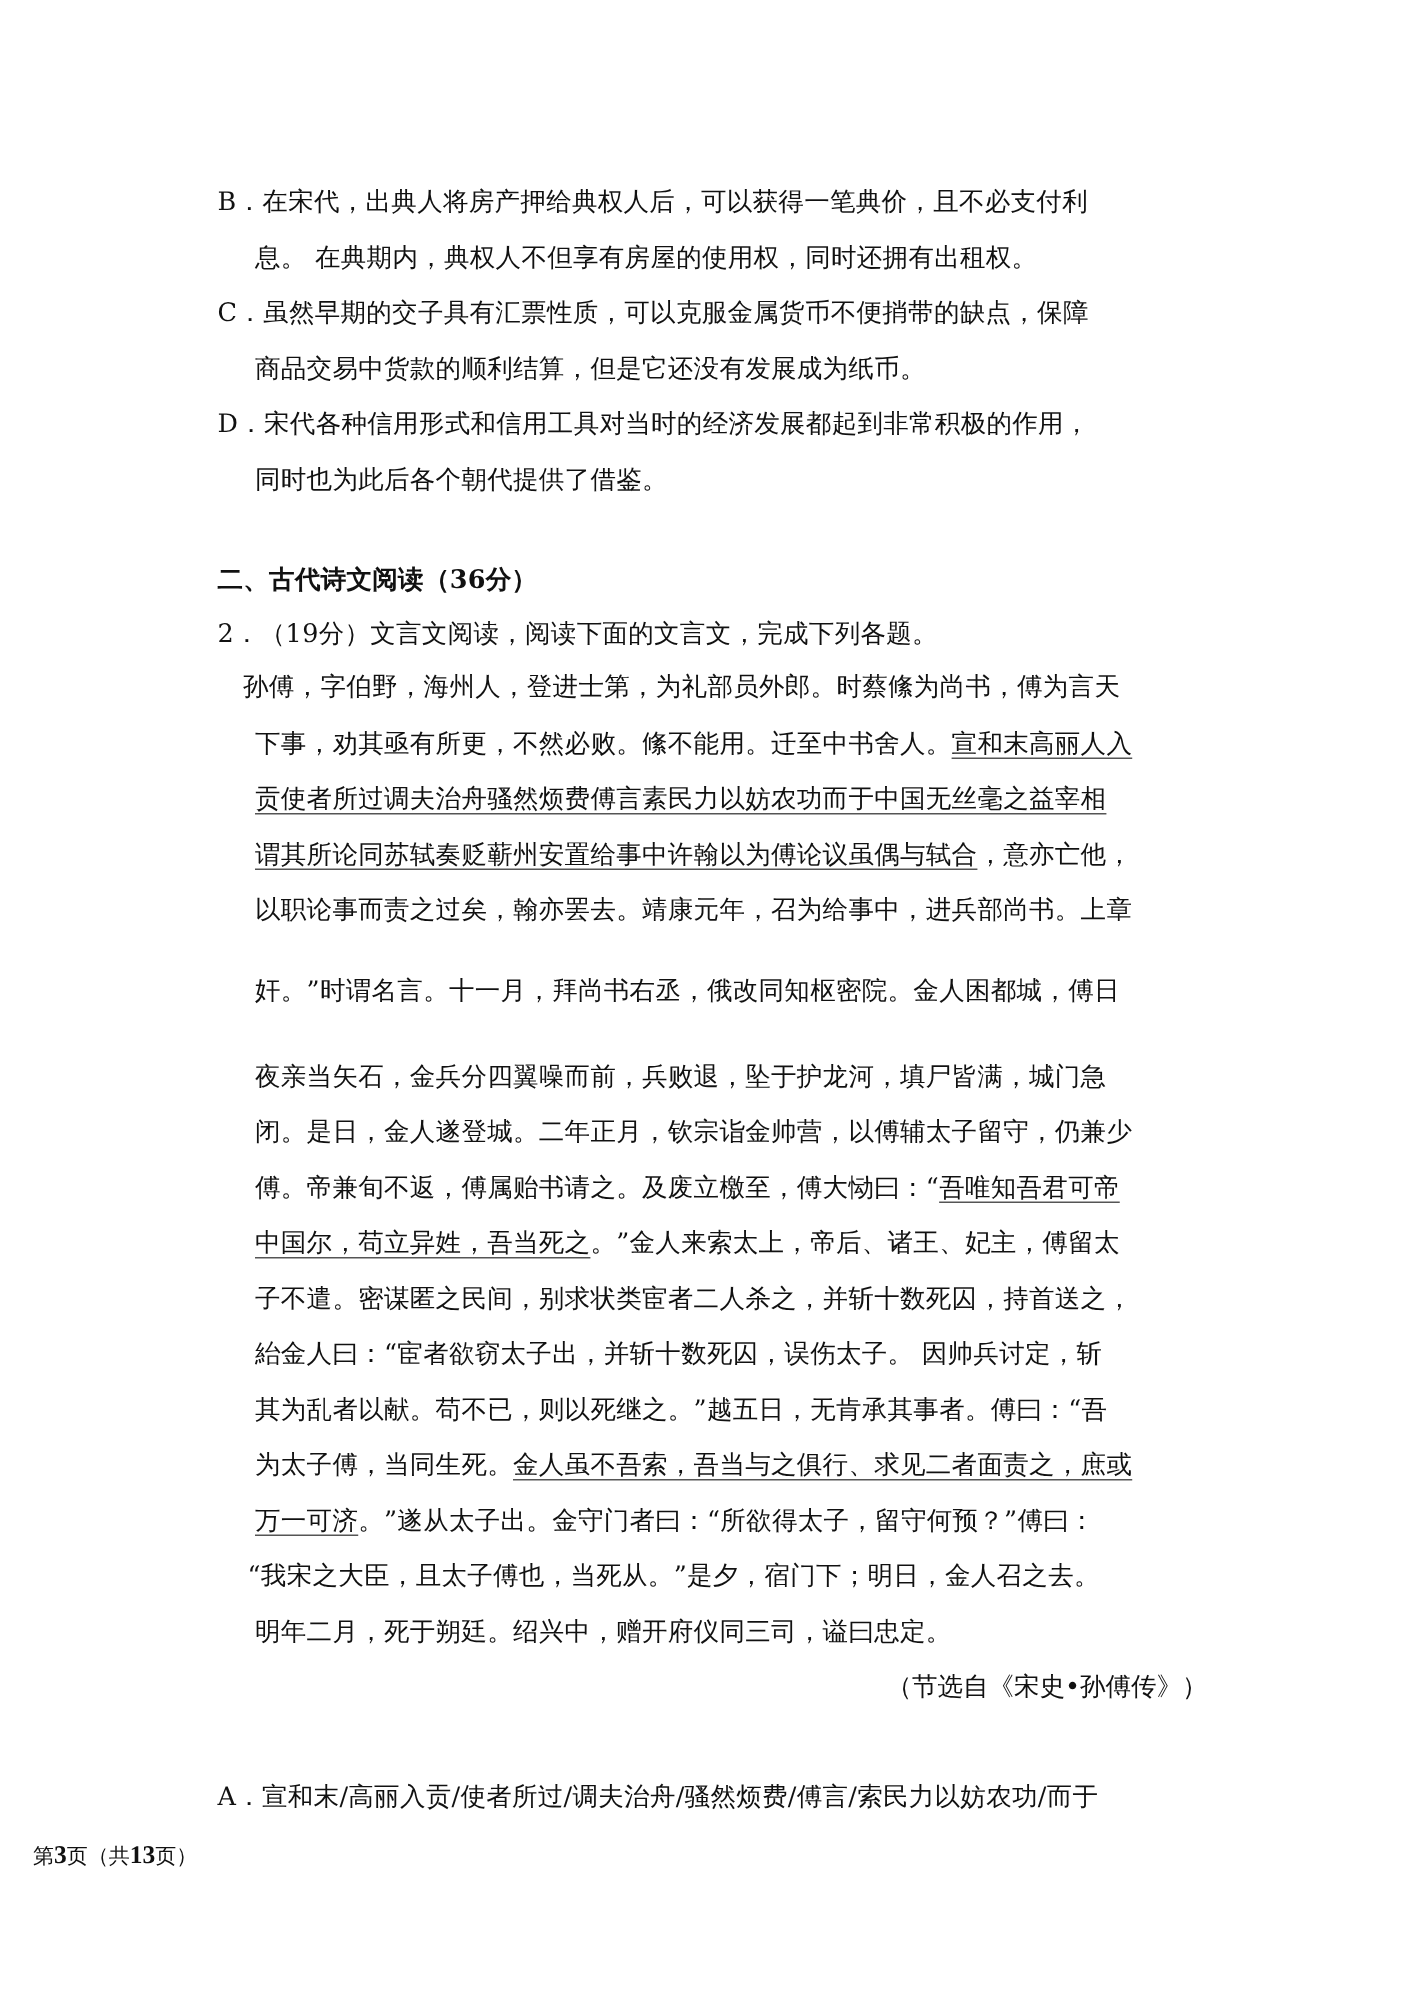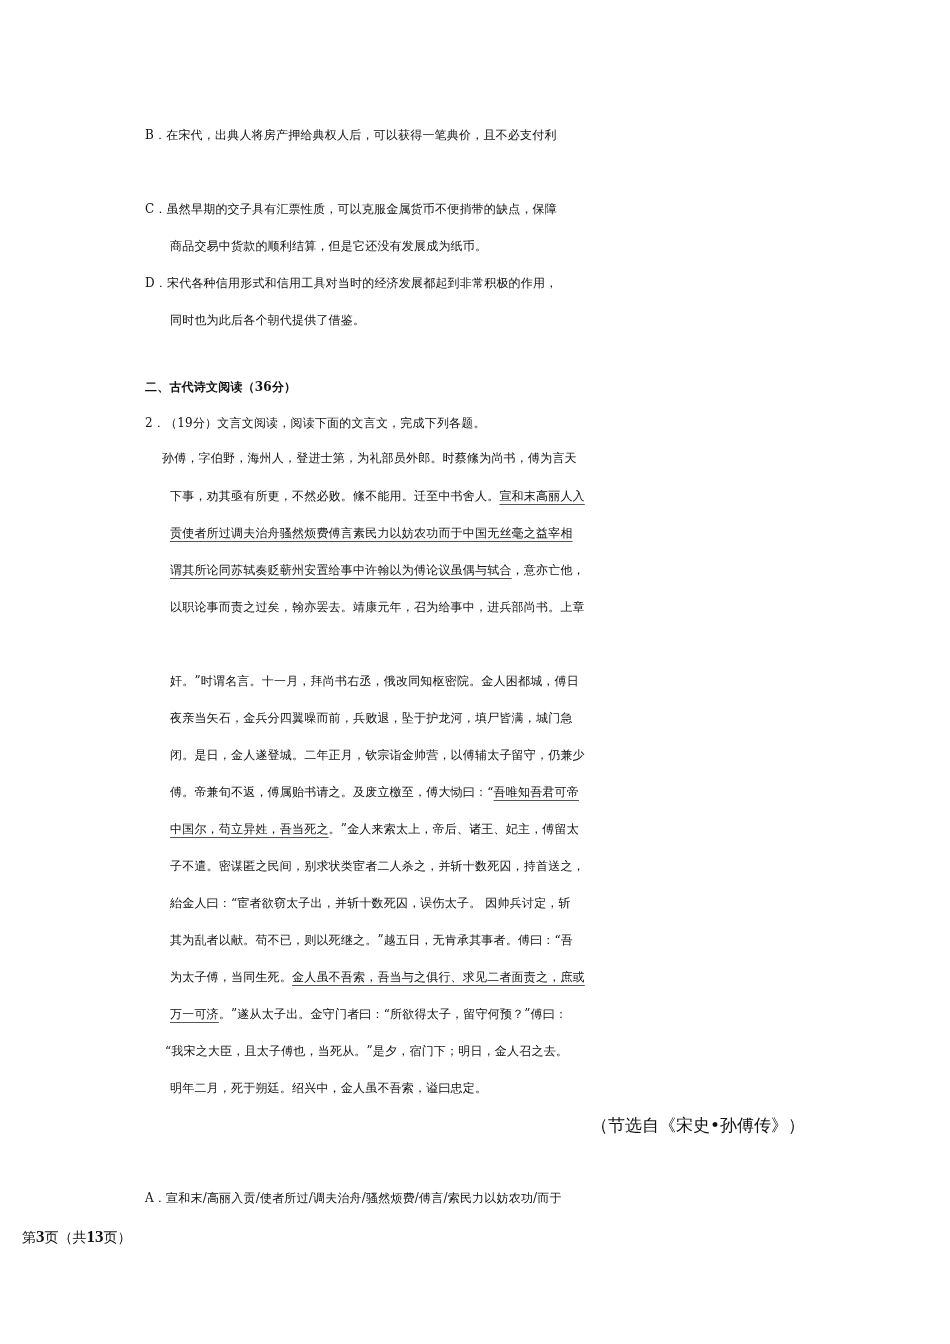--- a/index.html
+++ b/index.html
@@ -3,80 +3,81 @@
 <meta charset="utf-8">
 <style>
   html, body { margin: 0; padding: 0; background: #ffffff; }
   body {
     width: 950px; height: 1344px; position: relative; overflow: hidden;
     font-family: "DejaVu Serif", "Liberation Serif", serif;
     color: #111111;
   }
   .page { position: absolute; left: 0; top: 0; width: 950px; height: 1344px; }
   .line {
-    position: absolute; font-size: 12px; line-height: 24px; white-space: nowrap;
+    position: absolute; font-size: 17px; line-height: 24px; white-space: nowrap;
     letter-spacing: 0.2px;
   }
   .l0 { left: 145px; }
   .l1 { left: 170px; }
   .l-indent { left: 162px; }
   .bold { font-weight: bold; }
   u, .ul { text-decoration: underline; text-decoration-color: #555; text-underline-offset: 4px; }
   .source { position: absolute; right: 145px; font-size: 17px; line-height: 24px; white-space: nowrap; }
   .footer {
     position: absolute; top: 1227px; left: 0; width: 950px; text-align: left;
     font-size: 14px; line-height: 20px; margin-left: 22px;
   }
   .footer b { font-size: 17px; font-family: "Liberation Serif", serif; }
 </style>
 </head>
 <body>
 
 <div class="page">
 
   <div class="line l0" style="top:123px">B．在宋代，出典人将房产押给典权人后，可以获得一笔典价，且不必支付利</div>
+  <div class="line l1" style="top:160px">息。 在典期内，典权人不但享有房屋的使用权，同时还拥有出租权。</div>
   <div class="line l0" style="top:197px">C．虽然早期的交子具有汇票性质，可以克服金属货币不便捎带的缺点，保障</div>
   <div class="line l1" style="top:234px">商品交易中货款的顺利结算，但是它还没有发展成为纸币。</div>
   <div class="line l0" style="top:271px">D．宋代各种信用形式和信用工具对当时的经济发展都起到非常积极的作用，</div>
   <div class="line l1" style="top:308px">同时也为此后各个朝代提供了借鉴。</div>
 
   <div class="line l0 bold" style="top:375px">二、古代诗文阅读（36分）</div>
   <div class="line l0" style="top:411px">2．（19分）文言文阅读，阅读下面的文言文，完成下列各题。</div>
 
   <div class="line l-indent" style="top:446px">孙傅，字伯野，海州人，登进士第，为礼部员外郎。时蔡絛为尚书，傅为言天</div>
   <div class="line l1" style="top:484px">
     <span>下事，劝其亟有所更，不然必败。絛不能用。迁至中书舍人。</span><span class="ul">宣和末高丽人入</span>
   </div>
   <div class="line l1" style="top:521px">
     <span class="ul">贡使者所过调夫治舟骚然烦费傅言素民力以妨农功而于中国无丝毫之益宰相</span>
   </div>
   <div class="line l1" style="top:558px">
     <span class="ul">谓其所论同苏轼奏贬蕲州安置给事中许翰以为傅论议虽偶与轼合</span><span>，意亦亡他，</span>
   </div>
   <div class="line l1" style="top:595px">以职论事而责之过矣，翰亦罢去。靖康元年，召为给事中，进兵部尚书。上章</div>
-  <div class="line l1" style="top:669px">奸。”时谓名言。十一月，拜尚书右丞，俄改同知枢密院。金人困都城，傅日</div>
+  <div class="line l1" style="top:649px">奸。”时谓名言。十一月，拜尚书右丞，俄改同知枢密院。金人困都城，傅日</div>
   <div class="line l1" style="top:706px">夜亲当矢石，金兵分四翼噪而前，兵败退，坠于护龙河，填尸皆满，城门急</div>
   <div class="line l1" style="top:743px">闭。是日，金人遂登城。二年正月，钦宗诣金帅营，以傅辅太子留守，仍兼少</div>
   <div class="line l1" style="top:780px">
     <span>傅。帝兼旬不返，傅属贻书请之。及废立檄至，傅大恸曰：“</span><span class="ul">吾唯知吾君可帝</span>
   </div>
   <div class="line l1" style="top:817px">
     <span class="ul">中国尔，苟立异姓，吾当死之</span><span>。”金人来索太上，帝后、诸王、妃主，傅留太</span>
   </div>
   <div class="line l1" style="top:854px">子不遣。密谋匿之民间，别求状类宦者二人杀之，并斩十数死囚，持首送之，</div>
   <div class="line l1" style="top:891px">紿金人曰：“宦者欲窃太子出，并斩十数死囚，误伤太子。 因帅兵讨定，斩</div>
   <div class="line l1" style="top:928px">其为乱者以献。苟不已，则以死继之。”越五日，无肯承其事者。傅曰：“吾</div>
   <div class="line l1" style="top:965px">
     <span>为太子傅，当同生死。</span><span class="ul">金人虽不吾索，吾当与之俱行、求见二者面责之，庶或</span>
   </div>
   <div class="line l1" style="top:1002px">
     <span class="ul">万一可济</span><span>。”遂从太子出。金守门者曰：“所欲得太子，留守何预？”傅曰：</span>
   </div>
   <div class="line l1" style="top:1039px;left:165px">“我宋之大臣，且太子傅也，当死从。”是夕，宿门下；明日，金人召之去。</div>
-  <div class="line l1" style="top:1076px">明年二月，死于朔廷。绍兴中，金人虽不吾索，谥曰忠定。</div>
+  <div class="line l1" style="top:1076px">明年二月，死于朔廷。绍兴中，赠开府仪同三司，谥曰忠定。</div>
   <div class="source" style="top:1113px">（节选自《宋史•孙傅传》）</div>
 
   <div class="line l0" style="top:1186px">A．宣和末/高丽入贡/使者所过/调夫治舟/骚然烦费/傅言/索民力以妨农功/而于</div>
 
   <div class="footer">
     <span>第</span><b>3</b><span>页（共</span><b>13</b><span>页）</span>
   </div>
 </div>
 
 </body></html>

